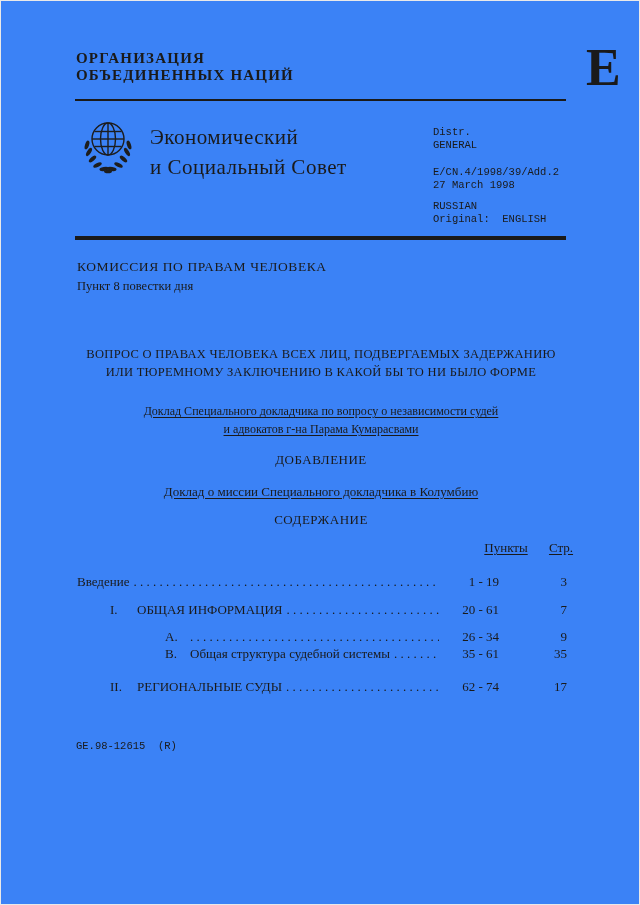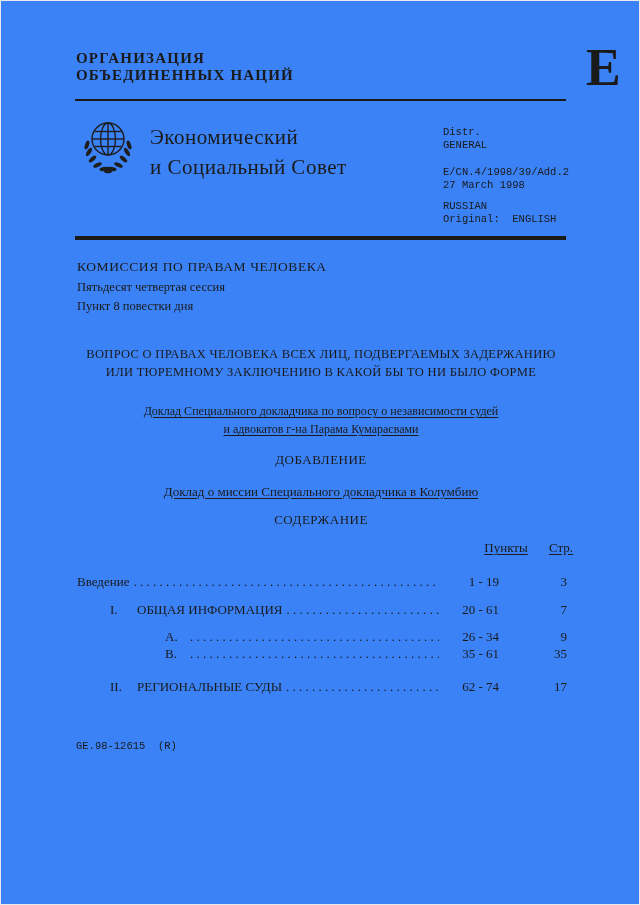--- a/index.html
+++ b/index.html
@@ -13,21 +13,21 @@
   .abs{position:absolute;}
 
   .org{left:76px;top:50px;font-weight:bold;font-size:15px;line-height:17px;letter-spacing:1.2px;}
   .doc-letter{left:586px;top:42px;font-size:52px;line-height:52px;font-weight:bold;}
   .rule-thin{left:75px;top:99px;width:491px;height:2px;background:#1a1a1a;}
   .rule-thick{left:75px;top:236px;width:491px;height:4px;background:#1a1a1a;}
 
   .emblem{left:76px;top:114px;width:64px;height:64px;}
   .council{left:150px;top:122px;font-size:21px;line-height:30px;letter-spacing:0.5px;}
 
-  .meta{left:443px;top:126px;font-size:10.5px;line-height:12.5px;}
+  .meta{left:433px;top:126px;font-size:10.5px;line-height:12.5px;}
   .meta .gap1{margin-top:15px;}
   .meta .gap2{margin-top:9px;}
 
   .commission{left:77px;top:259px;}
   .commission .l1{font-size:13.5px;letter-spacing:0.6px;}
   .commission .l2{font-size:12.5px;margin-top:5px;}
   .commission .l3{font-size:12.5px;margin-top:4px;}
 
   .centerblock{left:75px;width:492px;text-align:center;}
   .doc-title{top:345px;font-size:12.5px;line-height:18px;letter-spacing:0.3px;}
@@ -102,21 +102,20 @@
     <div class="gap1">E/CN.4/1998/39/Add.2</div>
     <div>27 March 1998</div>
     <div class="gap2">RUSSIAN</div>
     <div class="pre">Original:  ENGLISH</div>
   </div>
 
   <div class="abs rule-thick"></div>
 
   <div class="abs commission">
     <div class="l1">КОМИССИЯ ПО ПРАВАМ ЧЕЛОВЕКА</div>
-    <div class="l2">Пятьдесят четвертая сессия</div>
     <div class="l3">Пункт 8 повестки дня</div>
   </div>
 
   <div class="abs centerblock doc-title">
     <div>ВОПРОС О ПРАВАХ ЧЕЛОВЕКА ВСЕХ ЛИЦ, ПОДВЕРГАЕМЫХ ЗАДЕРЖАНИЮ</div>
     <div>ИЛИ ТЮРЕМНОМУ ЗАКЛЮЧЕНИЮ В КАКОЙ БЫ ТО НИ БЫЛО ФОРМЕ</div>
   </div>
 
   <div class="abs centerblock doc-subtitle">
     <div><span>Доклад Специального докладчика по вопросу о независимости судей</span></div>
@@ -153,20 +152,21 @@
 
     <div class="toc-row lvl2 m2">
       <span class="num">A.</span>
       <span class="dots">. . . . . . . . . . . . . . . . . . . . . . . . . . . . . . . . . . . . . . . . . . . . . . . . . . . . . . . . . . . . . . . . . . . . . . . . . . . .</span>
       <span class="para">26 - 34</span>
       <span class="pg">9</span>
     </div>
 
     <div class="toc-row lvl2 m18">
       <span class="num">B.</span>
+      <span class="label">Общая структура судебной системы</span>
       <span class="dots">. . . . . . . . . . . . . . . . . . . . . . . . . . . . . . . . . . . . . . . . . . . . . . . . . . . . . . . . . . . . . . . . . . . . . . . . . . . .</span>
       <span class="para">35 - 61</span>
       <span class="pg">35</span>
     </div>
 
     <div class="toc-row lvl1">
       <span class="num">II.</span>
       <span class="label">РЕГИОНАЛЬНЫЕ СУДЫ</span>
       <span class="dots">. . . . . . . . . . . . . . . . . . . . . . . . . . . . . . . . . . . . . . . . . . . . . . . . . . . . . . . . . . . . . . . . . . . . . . . . . . . .</span>
       <span class="para">62 - 74</span>

